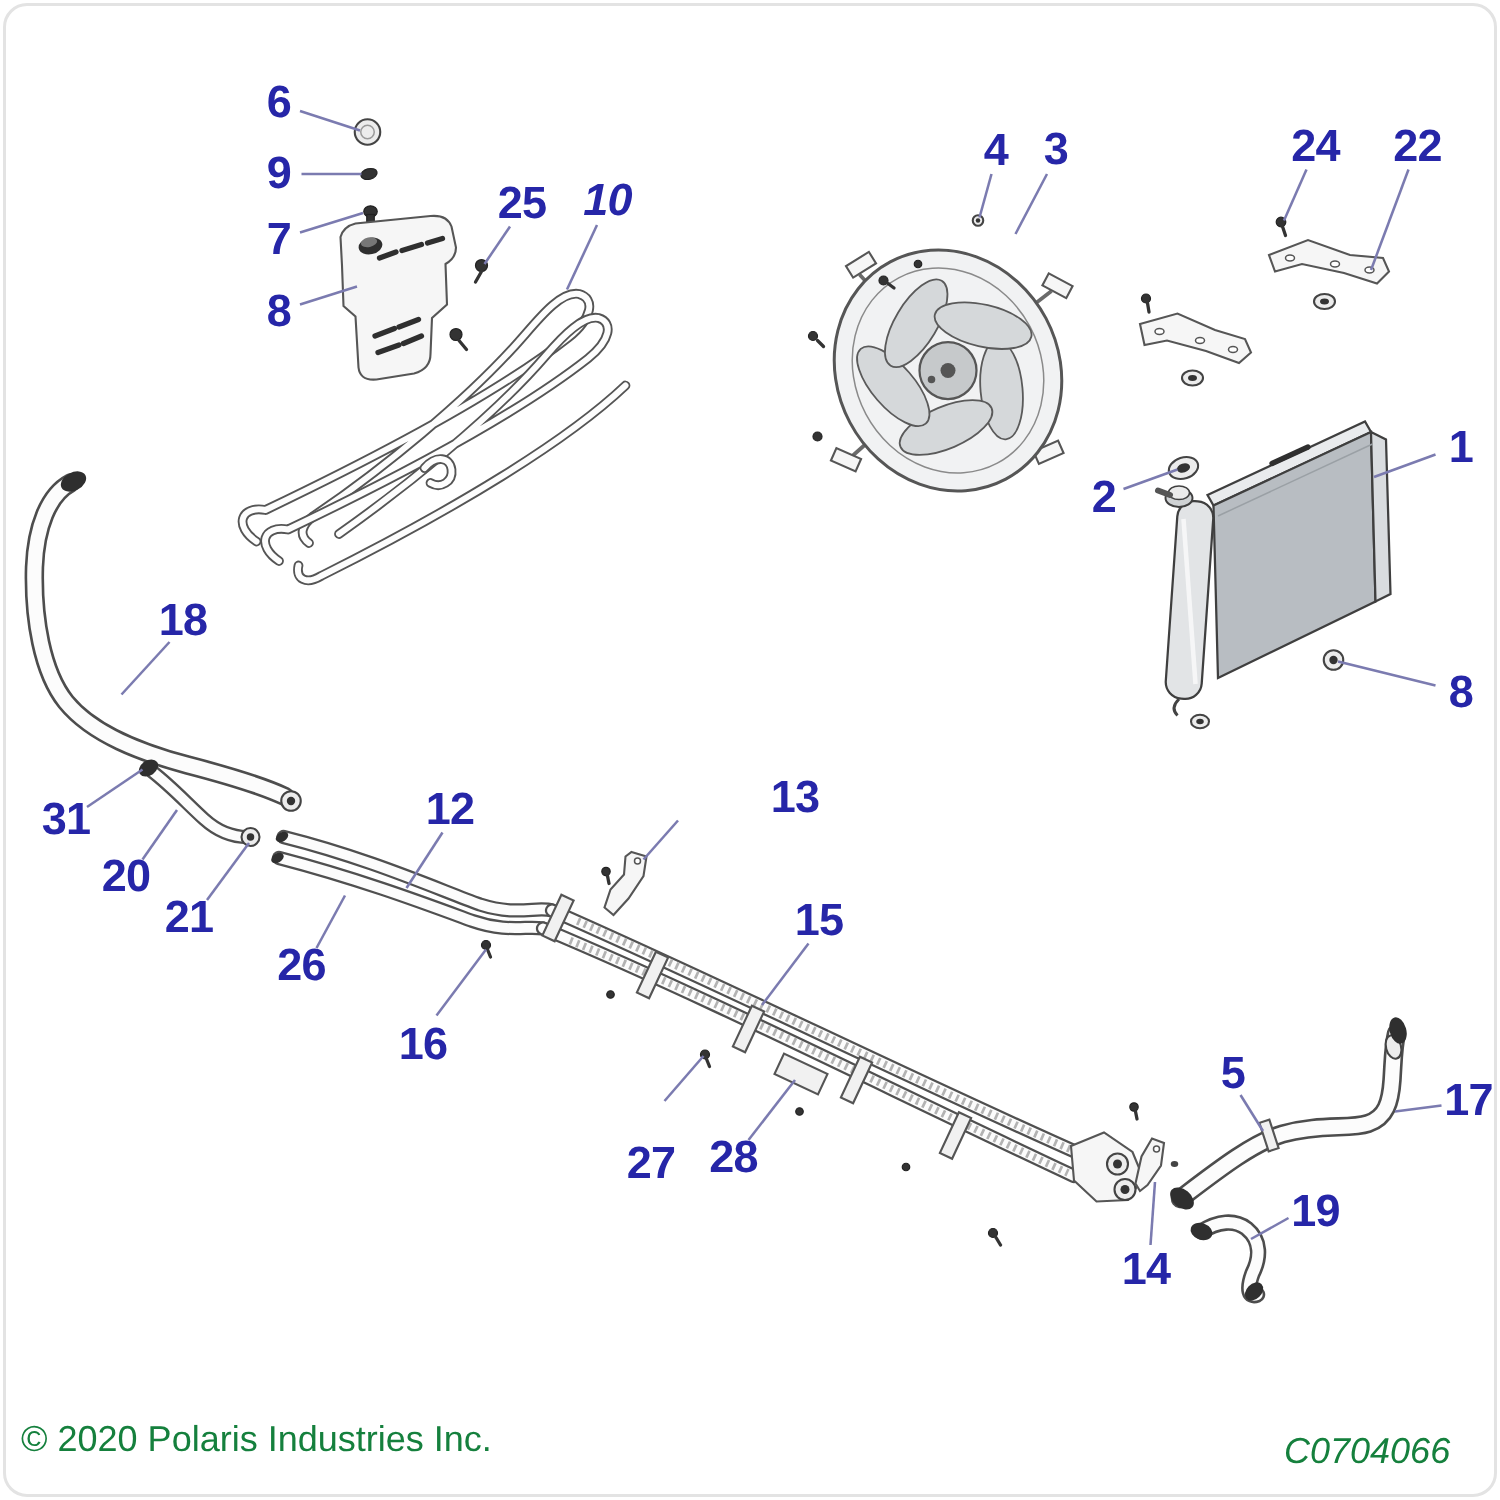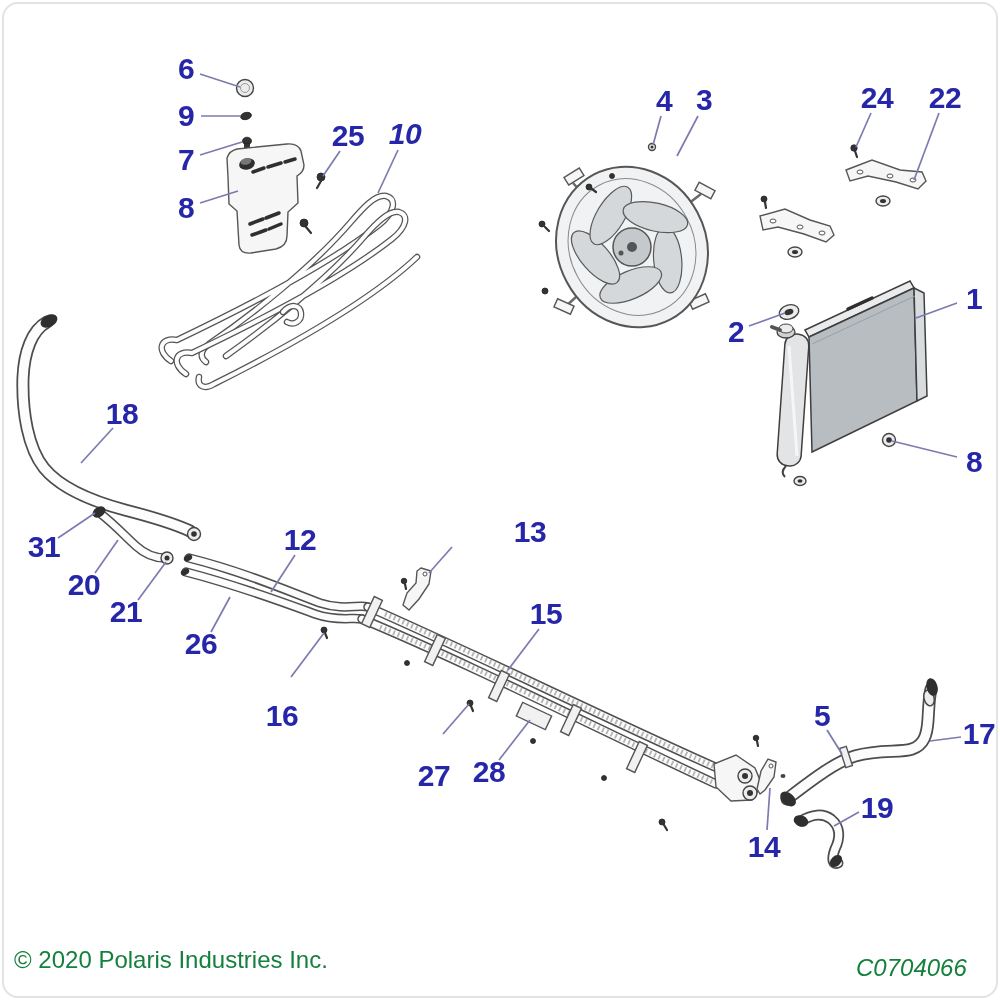--- a/index.html
+++ b/index.html
@@ -269,21 +269,21 @@
       <div class="callout" style="left: 186px; top: 69px;">6</div>
       <div class="callout" style="left: 186px; top: 160px;">7</div>
       <div class="callout" style="left: 186px; top: 208px;">8</div>
       <div class="callout" style="left: 186px; top: 116px;">9</div>
       <div class="callout" style="left: 405px; top: 134px; font-style: italic;">10</div>
       <div class="callout" style="left: 974px; top: 462px;">8</div>
       <div class="callout" style="left: 300px; top: 540px;">12</div>
       <div class="callout" style="left: 486px; top: 532px; margin-left: 44px;">13</div>
       <div class="callout" style="left: 764px; top: 847px;">14</div>
       <div class="callout" style="left: 546px; top: 614px;">15</div>
-      <div class="callout" style="left: 282px; top: 716px;">16</div>
+      <div class="callout" style="left: 282px; top: 697px;">16</div>
       <div class="callout" style="left: 979px; top: 734px;">17</div>
       <div class="callout" style="left: 122px; top: 414px;">18</div>
       <div class="callout" style="left: 877px; top: 808px;">19</div>
       <div class="callout" style="left: 84px; top: 585px;">20</div>
       <div class="callout" style="left: 126px; top: 612px;">21</div>
       <div class="callout" style="left: 945px; top: 98px;">22</div>
       <div class="callout" style="left: 44px; top: 547px;">31</div>
       <div class="callout" style="left: 877px; top: 98px;">24</div>
       <div class="callout" style="left: 348px; top: 136px;">25</div>
       <div class="callout" style="left: 201px; top: 644px;">26</div>

